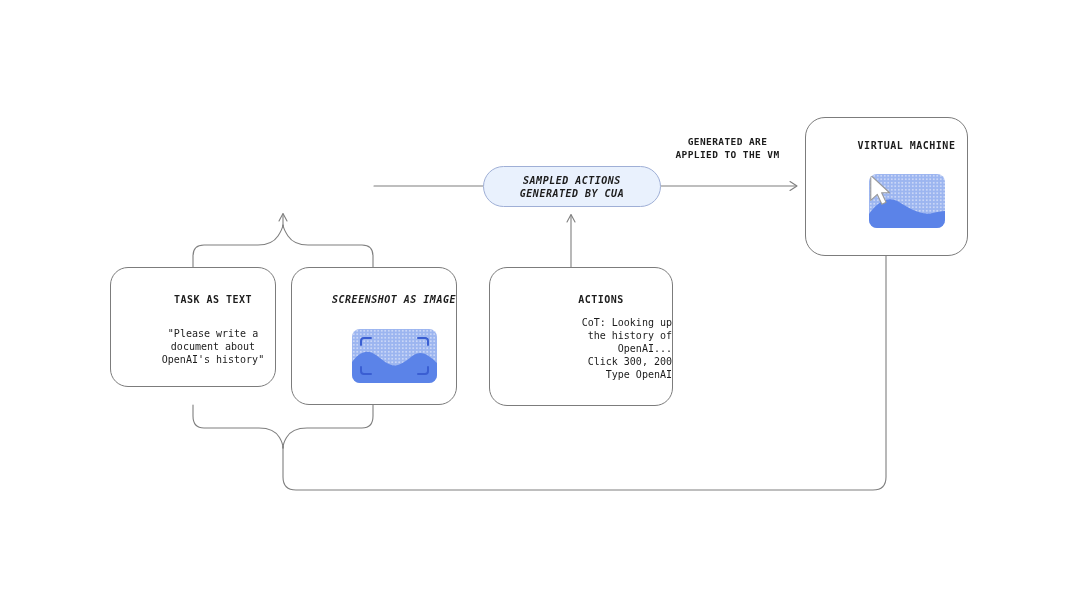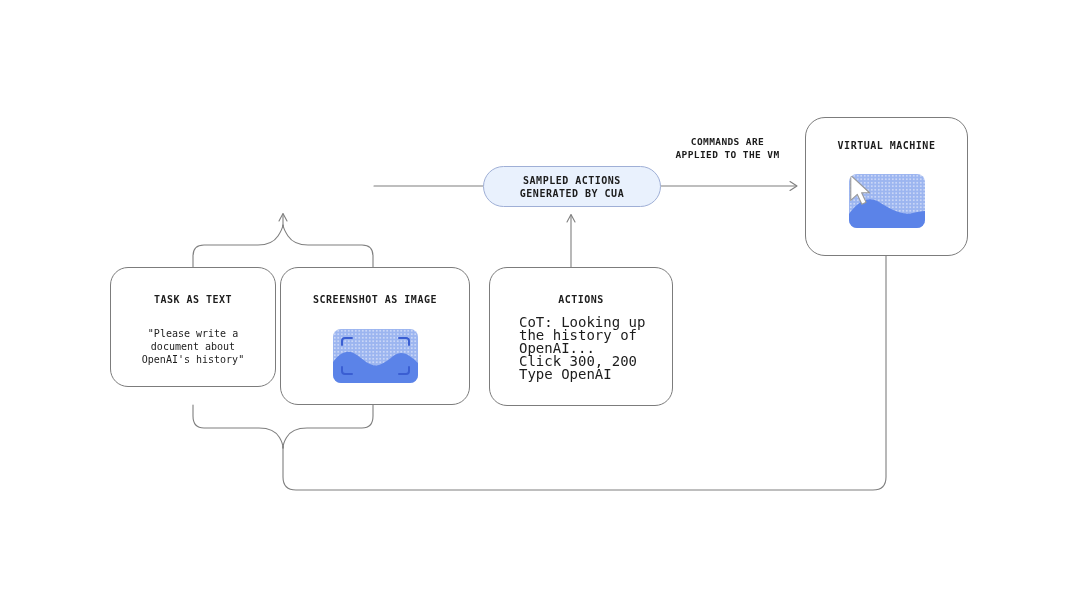--- a/index.html
+++ b/index.html
@@ -43,20 +43,21 @@
     text-align: center;
     line-height: 13px;
   }
   .pre { white-space: pre-line; }
   .box {
     position: absolute;
     background: #ffffff;
     border: 1px solid #7c7c7c;
     border-radius: 18px;
     box-sizing: border-box;
+    padding-left: 40px;
   }
   .box-title {
     text-align: center;
     margin-top: 26px;
     font-weight: bold;
     font-size: 10px;
     letter-spacing: 0.5px;
   }
   .edge-label {
     position: absolute;
@@ -70,22 +71,22 @@
     line-height: 12.5px;
   }
   .quote {
     margin-top: 22px;
     text-align: center;
     font-size: 10px;
     line-height: 13px;
   }
   .act-body {
     margin: 11px 0 0 29px;
-    text-align: left;
-    font-size: 14px;
+    text-align: right;
+    font-size: 10px;
     line-height: 13px;
   }
   .thumb {
     position: relative;
     border-radius: 8px;
     overflow: hidden;
     background-color: #9cb5f0;
     background-image: radial-gradient(rgba(255,255,255,0.45) 0.8px, transparent 0.9px);
     background-size: 3.5px 3.5px;
   }
@@ -108,26 +109,26 @@
     <path d="M283 226 V214"></path>
     <path d="M279 221 L283 213.5 L287 221"></path>
     <path d="M571 267 V215"></path>
     <path d="M567 222 L571 214.5 L575 222"></path>
     <path d="M193 405 V416 Q193 428 204 428 H259 Q274 428 279.5 437.5 Q283 443.5 283 448"></path>
     <path d="M373 405 V416 Q373 428 362 428 H307 Q292 428 286.5 437.5 Q283 443.5 283 448"></path>
     <path d="M283 446 V477 Q283 490 296 490 H873 Q886 490 886 477 V256"></path>
   </svg>
 
 
-  <div class="pill" style="left:483px; top:166px; width:178px; height:41px;">
+  <div class="pill" style="left:483px; top:166px; width:178px; height:41px;font-style:italic;">
     <span class="pre">SAMPLED ACTIONS
 GENERATED BY CUA</span>
   </div>
 
-  <div class="edge-label pre">COMMANDS ARE
+  <div class="edge-label pre">GENERATED ARE
 APPLIED TO THE VM</div>
 
   <div class="box" style="left:805px; top:117px; width:163px; height:139px; border-radius:20px;">
     <div class="box-title" style="margin-top:22px;">VIRTUAL MACHINE</div>
     <div class="thumb vm-thumb">
       <svg width="76" height="54" viewBox="0 0 76 54">
         <path d="M0 40 C10 26 20 22 30 28 C40 34 52 42 64 39 C68 38 72 37 76 37 L76 54 L0 54 Z" fill="#5b83e8"></path>
       </svg>
       <svg class="cursor-svg" width="23" height="32" viewBox="0 0 16 23">
         <path d="M1 1 L1 19 L5.7 14.7 L9 21.7 L12 20.3 L8.8 13.5 L14.5 13.5 Z" fill="#ffffff" stroke="#9a9a9a" stroke-width="0.8" stroke-linejoin="round"></path>
@@ -135,21 +136,21 @@
     </div>
   </div>
 
   <div class="box" style="left:110px; top:267px; width:166px; height:120px;">
     <div class="box-title">TASK AS TEXT</div>
     <div class="quote pre">"Please write a
 document about
 OpenAI's history"</div>
   </div>
 
-  <div class="box" style="left:280px; top:267px; width:190px; height:138px;">
+  <div class="box" style="left:291px; top:267px; width:166px; height:138px;font-style:italic;">
     <div class="box-title">SCREENSHOT AS IMAGE</div>
     <div class="thumb shot-thumb">
       <svg width="85" height="54" viewBox="0 0 85 54">
         <path d="M0 33 C8 22 16 20 24 26 C32 32 38 38 46 36 C56 33 60 24 68 24 C74 24 80 29 85 34 L85 54 L0 54 Z" fill="#5b83e8"></path>
       </svg>
       <svg width="85" height="54" viewBox="0 0 85 54">
         <g fill="none" stroke="#3a5ed2" stroke-width="2" stroke-linecap="round">
           <path d="M9 16 V12 Q9 9 12 9 H19"></path>
           <path d="M66 9 H73 Q76 9 76 12 V16"></path>
           <path d="M76 38 V42 Q76 45 73 45 H66"></path>

